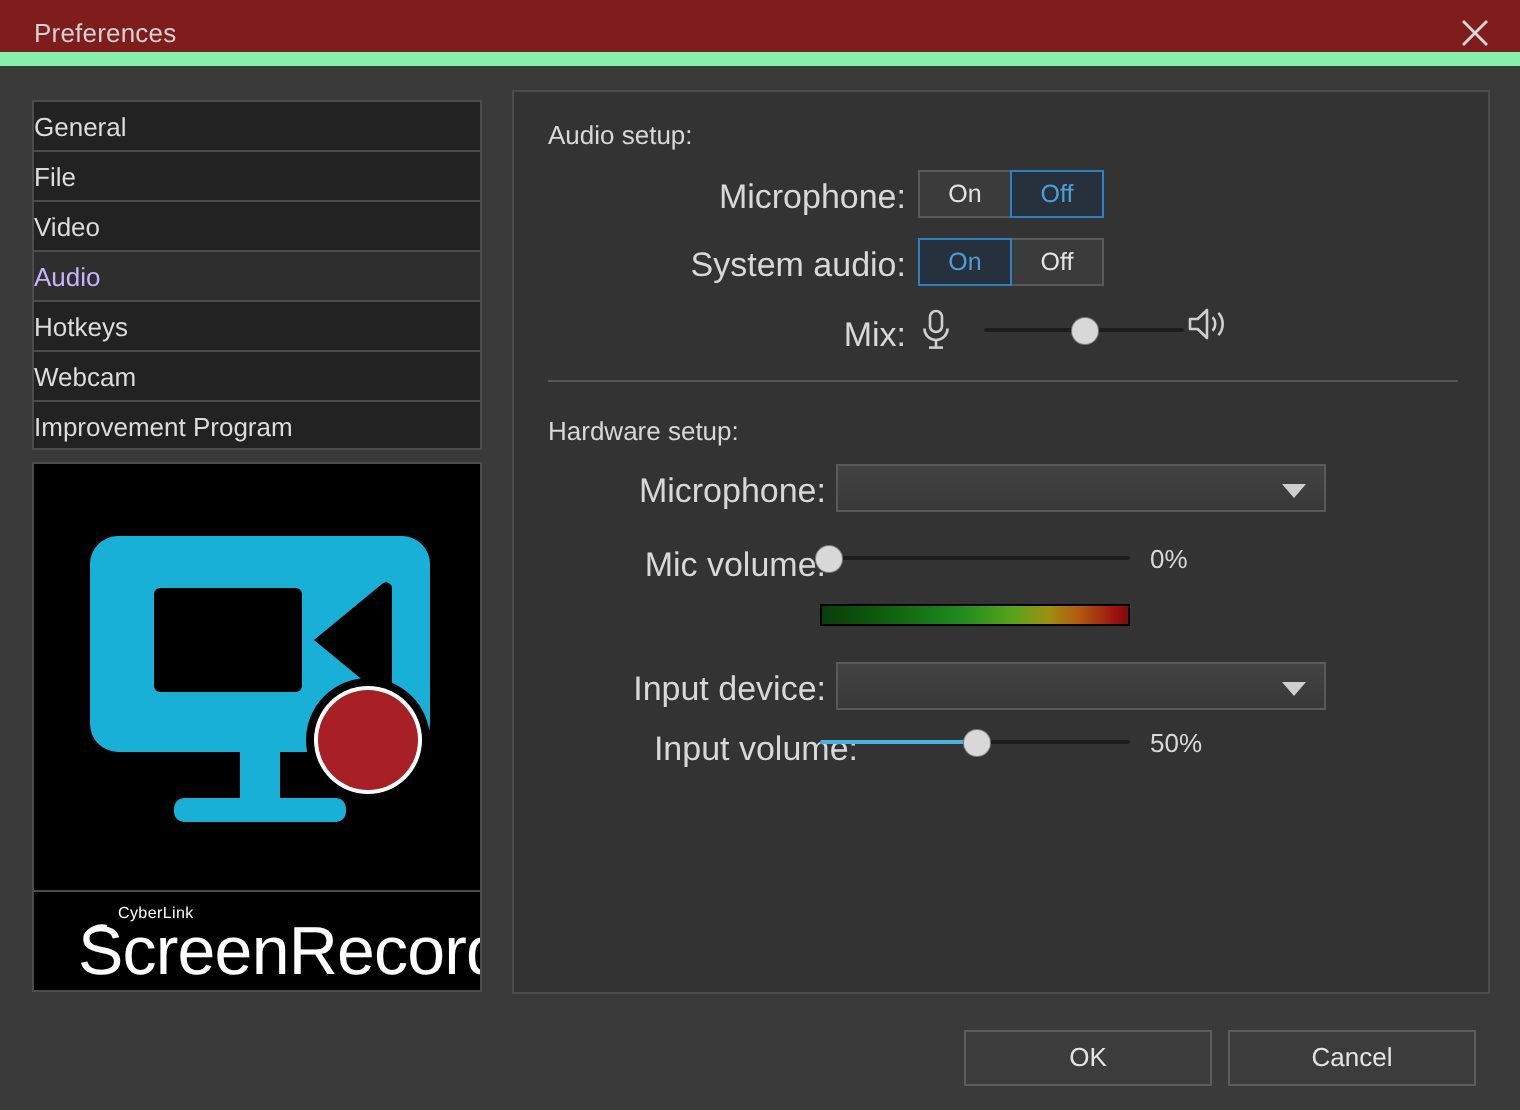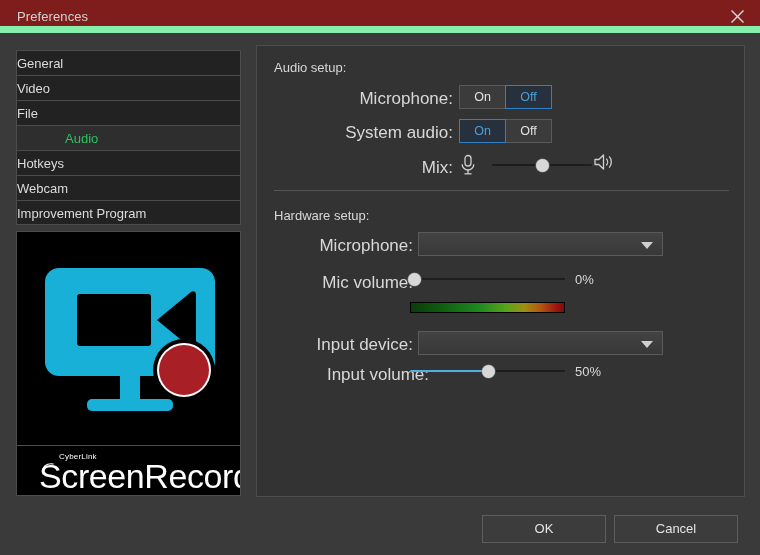--- a/index.html
+++ b/index.html
@@ -69,22 +69,21 @@
     border: 1px solid #4c4c4c;
     border-bottom: none;
     box-sizing: border-box;
     cursor: pointer;
     white-space: nowrap;
     overflow: hidden;
   }
   .side-item:last-child { border-bottom: 1px solid #4c4c4c; }
   .side-item.selected {
     background: #2e2e2e;
-    color: #22c55e;
-    padding-left: 48px;
+    color: #c4b5fd;
   }
 
   
   #logo-wrap {
     position: absolute;
     left: 16px;
     top: 231px;
     width: 225px;
   }
   #logo-art {
@@ -304,22 +303,22 @@
         <svg width="15" height="15" viewBox="0 0 15 15">
           <line x1="1.5" y1="1.5" x2="13.5" y2="13.5" stroke="#d8d8d8" stroke-width="1.4"></line>
           <line x1="13.5" y1="1.5" x2="1.5" y2="13.5" stroke="#d8d8d8" stroke-width="1.4"></line>
         </svg>
       </span>
     </div>
   </div>
 
   <div id="sidebar">
     <div class="side-item">General</div>
+    <div class="side-item">File</div>
     <div class="side-item">Video</div>
-    <div class="side-item">File</div>
     <div class="side-item selected">Audio</div>
     <div class="side-item">Hotkeys</div>
     <div class="side-item">Webcam</div>
     <div class="side-item">Improvement Program</div>
   </div>
 
   <div id="logo-wrap">
     <div id="logo-art">
       <svg width="170" height="150" viewBox="0 0 170 150">
 

